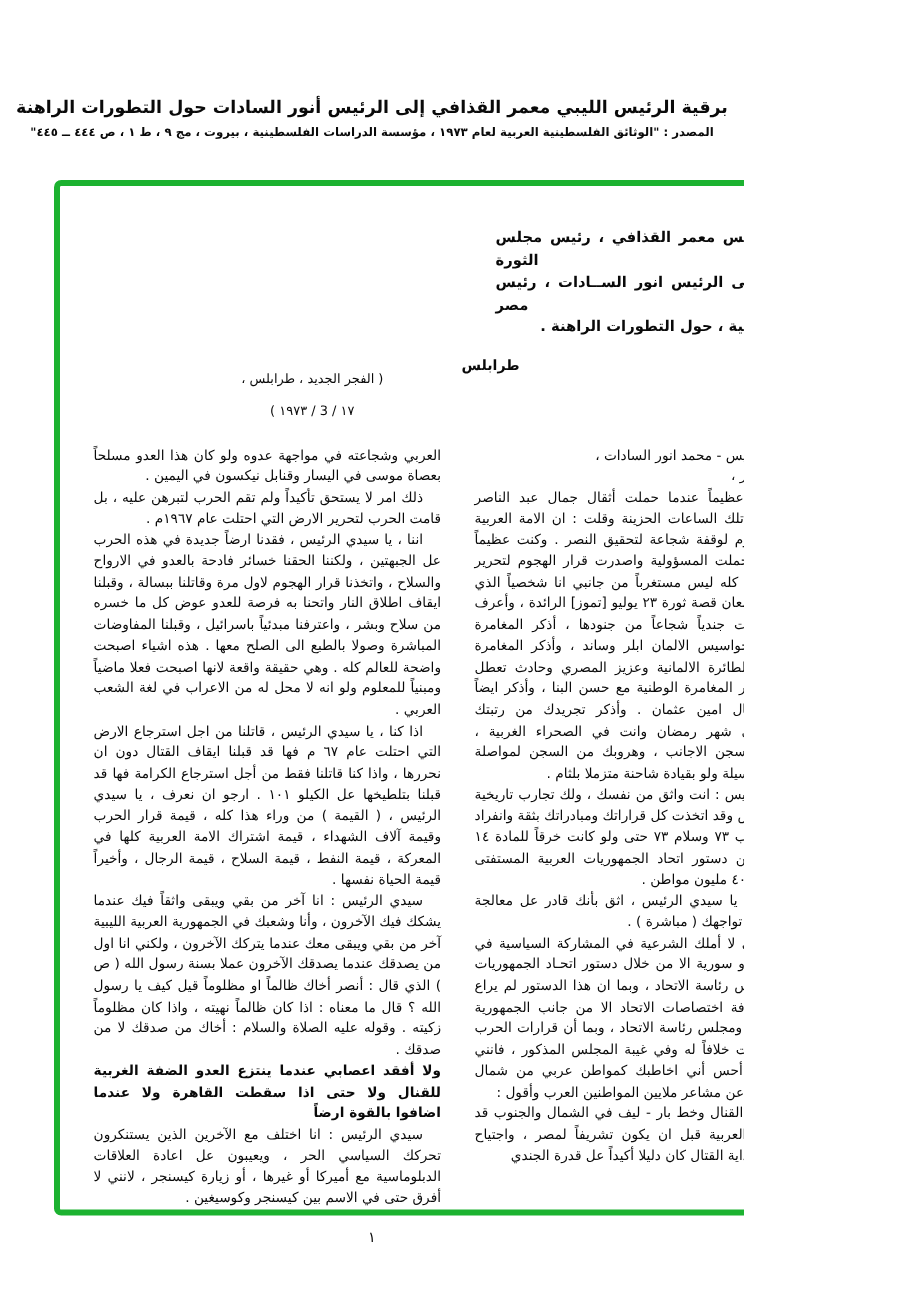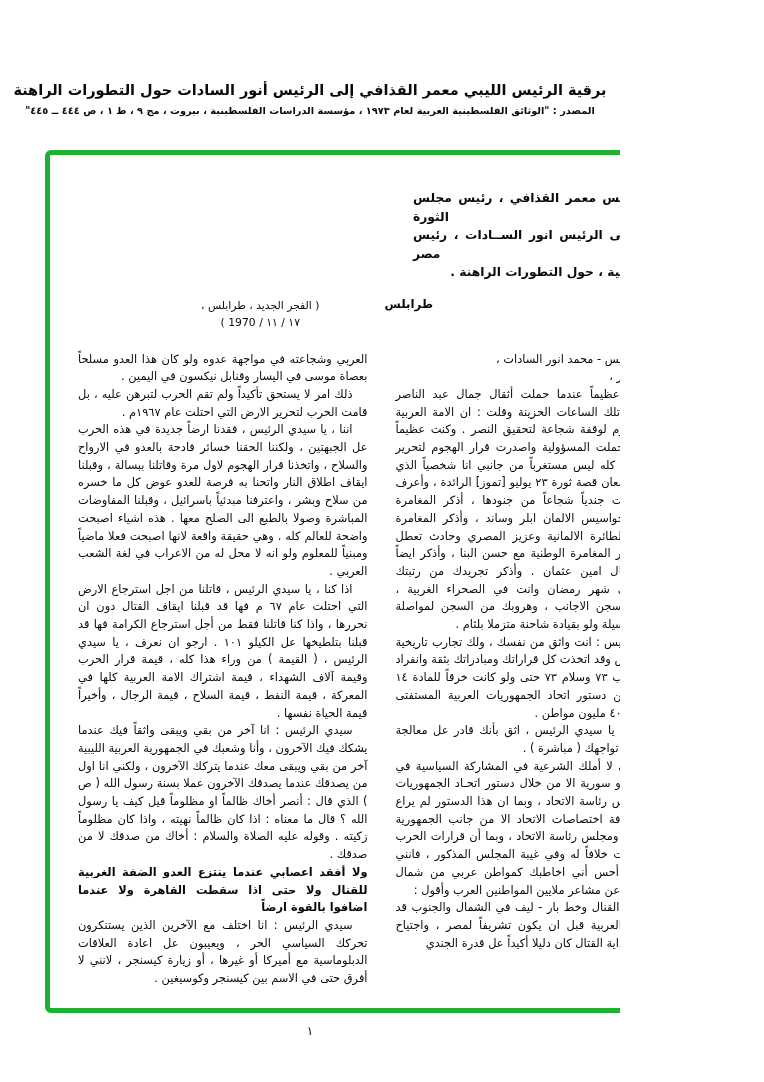--- a/index.html
+++ b/index.html
@@ -22,21 +22,21 @@
   .box-heading{width:272px;margin:0 0 0 auto;font-weight:bold;font-size:12.3px;line-height:18.5px;}
   .h-line{text-align:justify;}
   .h-line.full{text-align-last:justify;}
   .h-line.center{text-align-last:center;}
 
   
   .dateline{display:flex;justify-content:space-between;align-items:flex-start;
     width:232px;margin:15px 252px 20px auto;font-size:11.8px;}
   .dateline .city{font-weight:bold;white-space:nowrap;}
   .dateline .cite{display:inline-block;font-size:10.8px;line-height:17px;text-align:center;}
-  .cite-l1,.cite-l2{display:block;}
+  .cite-l1,.cite-l2{display:block;margin-top:10px;}
 
   
   .columns{display:flex;gap:28px;}
   .col{width:293px;font-size:11.4px;line-height:17.7px;}
   .para{margin:0;text-align:justify;}
   .para.indent{text-indent:15px;}
   .para.bold{font-weight:bold;}
 
   
   .page-number{position:absolute;top:1024px;left:0;right:0;text-align:center;font-size:12px;}
@@ -56,21 +56,21 @@
     <div class="box-heading">
       <div class="h-line full">برقية الرئيس معمر القذافي ، رئيس مجلس قيـــادة الثورة</div>
       <div class="h-line full">الليبي ، إلى الرئيس انور الســادات ، رئيس جمهورية مصر</div>
       <div class="h-line center">العربية ، حول التطورات الراهنة .</div>
     </div>
 
     <div class="dateline">
       <span class="city">طرابلس</span>
       <span class="cite">
         <span class="cite-l1">( الفجر الجديد ، طرابلس ،</span>
-        <span class="cite-l2">١٧ / ١١ / 1970 )</span>
+        <span class="cite-l2">١٧ / 3 / ١٩٧٣ )</span>
       </span>
     </div>
 
     <div class="columns">
 
       <div class="col col-right">
         <p class="para indent">سيادة الرئيس - محمد انور السادات ،</p>
         <p class="para">سيدي الدستور ،</p>
         <p class="para indent">لقد كنت عظيماً عندما حملت أثقال جمال عبد الناصر وخاطبتنا في تلك الساعات الحزينة وقلت : ان الامة العربية في حاجة اليوم لوقفة شجاعة لتحقيق النصر . وكنت عظيماً ايضاً عندما تحملت المسؤولية واصدرت قرار الهجوم لتحرير الارض ، وهذا كله ليس مستغرباً من جانبي انا شخصياً الذي درست بكل امعان قصة ثورة ٢٣ يوليو [تموز] الرائدة ، وأعرف كيف كنت انت جندياً شجاعاً من جنودها ، أذكر المغامرة الوطنية مع جواسيس الالمان ابلر وساند ، وأذكر المغامرة الوطنية مع الطائرة الالمانية وعزيز المصري وحادث تعطل السيارة ، أذكر المغامرة الوطنية مع حسن البنا ، وأذكر ايضاً مخاطرة اغتيال امين عثمان . وأذكر تجريدك من رتبتك العسكرية في شهر رمضان وانت في الصحراء الغربية ، وسجنك في سجن الاجانب ، وهروبك من السجن لمواصلة الكفاح بكل وسيلة ولو بقيادة شاحنة متزملا بلثام .</p>
         <p class="para indent">سيدي الرئيس : انت واثق من نفسك ، ولك تجارب تاريخية حافلة بالدروس وقد اتخذت كل قراراتك ومبادراتك بثقة وانفراد ، بما فيها حرب ٧٣ وسلام ٧٣ حتى ولو كانت خرقاً للمادة ١٤ فقرة (ب) من دستور اتحاد الجمهوريات العربية المستفتى عليه من قبل ٤٠ مليون مواطن .</p>

